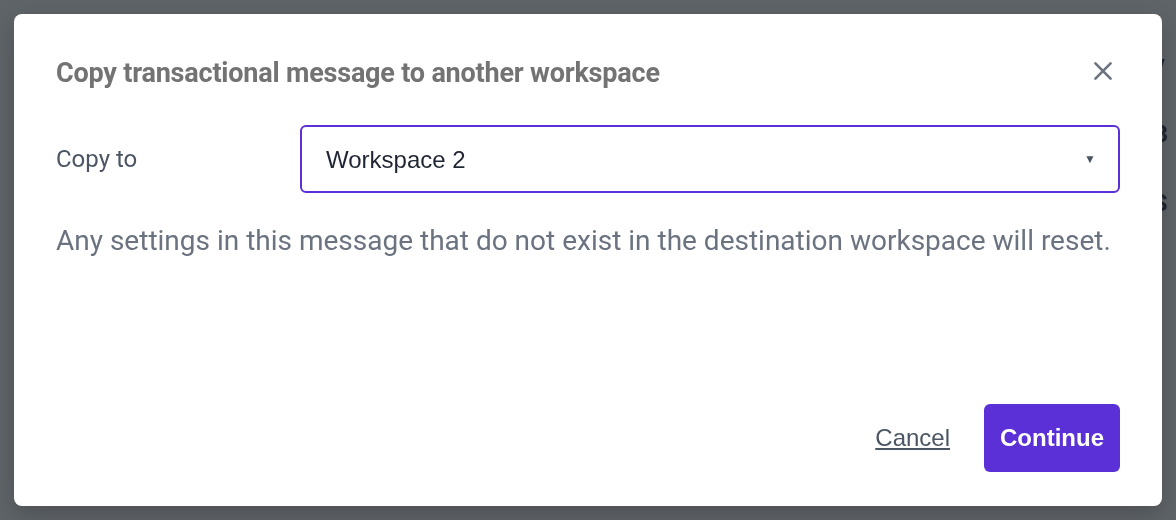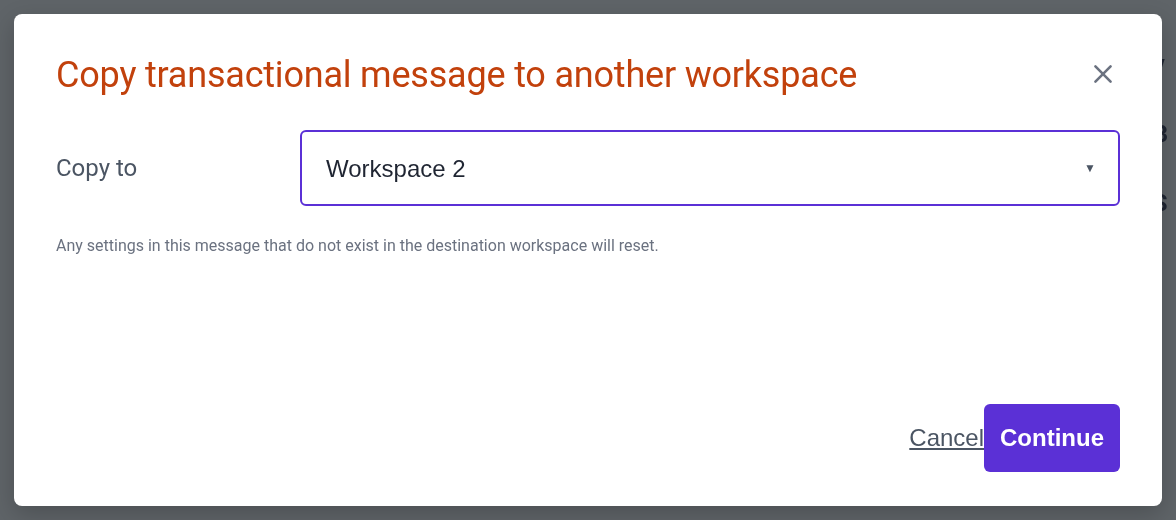--- a/index.html
+++ b/index.html
@@ -37,23 +37,23 @@
       display: flex;
       flex-direction: column;
     }
     .modal-header {
       display: flex;
       align-items: center;
       justify-content: space-between;
       margin-bottom: 34px;
     }
     .modal-title {
-      font-size: 36px;
-      font-weight: 400;
-      color: #c2410c;
+      font-size: 27px;
+      font-weight: 700;
+      color: #737373;
       letter-spacing: -0.2px;
     }
     .close-btn {
       background: none;
       border: none;
       cursor: pointer;
       padding: 4px;
       color: #6b7280;
       display: flex;
       align-items: center;
@@ -73,21 +73,21 @@
       color: #4b5563;
       width: 244px;
       flex-shrink: 0;
     }
     .select-wrap {
       flex: 1;
       position: relative;
     }
     .select {
       width: 100%;
-      height: 76px;
+      height: 68px;
       border: 2px solid #5b30d6;
       border-radius: 6px;
       background: #ffffff;
       font-size: 24px;
       color: #1f2532;
       padding: 0 48px 0 24px;
       appearance: none;
       -webkit-appearance: none;
       -moz-appearance: none;
       cursor: pointer;
@@ -96,29 +96,30 @@
     .select-caret {
       position: absolute;
       right: 24px;
       top: 50%;
       transform: translateY(-50%);
       pointer-events: none;
       color: #4b5563;
       font-size: 12px;
     }
     .helper-text {
-      font-size: 16px;
+      font-size: 28px;
       color: #6b7280;
       line-height: 1.45;
     }
     .modal-footer {
       margin-top: auto;
       display: flex;
       align-items: center;
       justify-content: flex-end;
+      gap: 34px;
     }
     .cancel-link {
       font-size: 24px;
       color: #4b5563;
       text-decoration: underline;
       background: none;
       border: none;
       cursor: pointer;
       padding: 0;
     }

